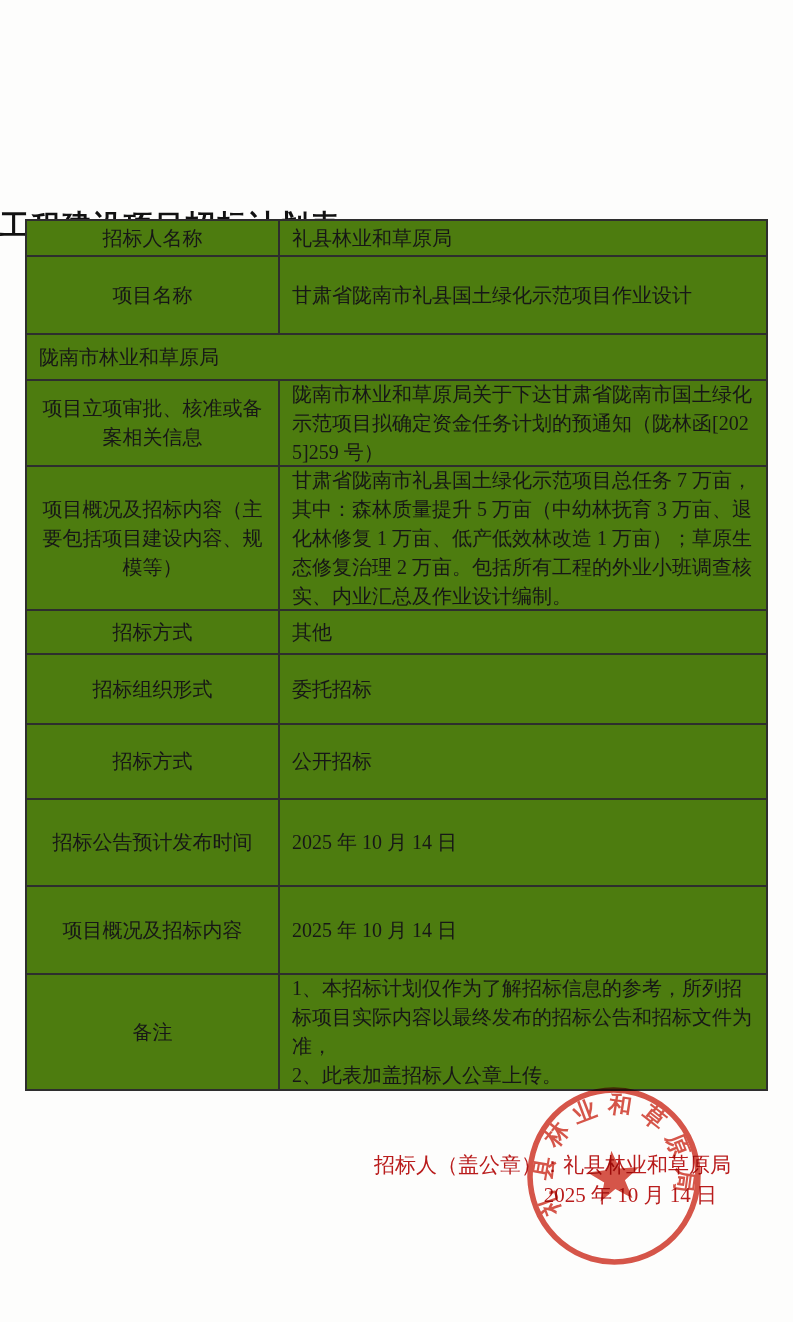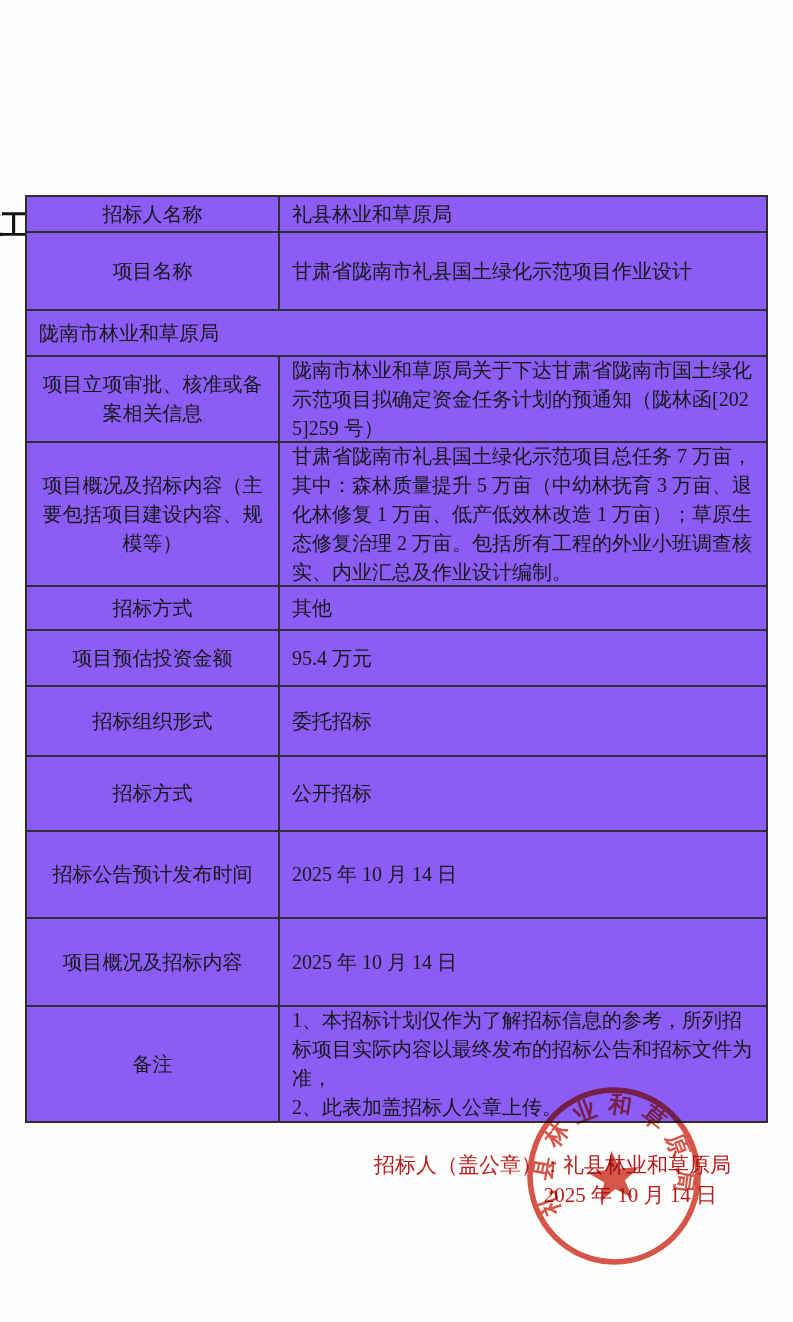--- a/index.html
+++ b/index.html
@@ -20,25 +20,25 @@
     left:0;top:158px;width:793px;
     text-align:left;
     font-size:29px;
     font-weight:bold;
     letter-spacing:2px;
     color:#111;
     margin-top:48px;
   }
   .bid-table{
     position:absolute;
-    left:25px;top:195px;
+    left:25px;top:219px;
     width:743px;
     border:2px solid #2e2e2e;
     box-sizing:border-box;
-    background:#8b5cf6;
+    background:#4d7c0f;
   }
   .trow{
     display:flex;
     box-sizing:border-box;
     border-bottom:2px solid #2e2e2e;
   }
   .trow:last-child{border-bottom:none;}
   .cell-label{
     width:253px;
     box-sizing:border-box;
@@ -111,24 +111,20 @@
       <div class="cell-value">陇南市林业和草原局关于下达甘肃省陇南市国土绿化示范项目拟确定资金任务计划的预通知（陇林函[2025]259 号）</div>
     </div>
     <div class="trow r4">
       <div class="cell-label">项目概况及招标内容（主要包括项目建设内容、规模等）</div>
       <div class="cell-value">甘肃省陇南市礼县国土绿化示范项目总任务 7 万亩，其中：森林质量提升 5 万亩（中幼林抚育 3 万亩、退化林修复 1 万亩、低产低效林改造 1 万亩）；草原生态修复治理 2 万亩。包括所有工程的外业小班调查核实、内业汇总及作业设计编制。</div>
     </div>
     <div class="trow r5">
       <div class="cell-label">招标方式</div>
       <div class="cell-value">其他</div>
     </div>
-    <div class="trow r6">
-      <div class="cell-label">项目预估投资金额</div>
-      <div class="cell-value">95.4 万元</div>
-    </div>
     <div class="trow r7">
       <div class="cell-label">招标组织形式</div>
       <div class="cell-value">委托招标</div>
     </div>
     <div class="trow r8">
       <div class="cell-label">招标方式</div>
       <div class="cell-value">公开招标</div>
     </div>
     <div class="trow r9">
       <div class="cell-label">招标公告预计发布时间</div>

